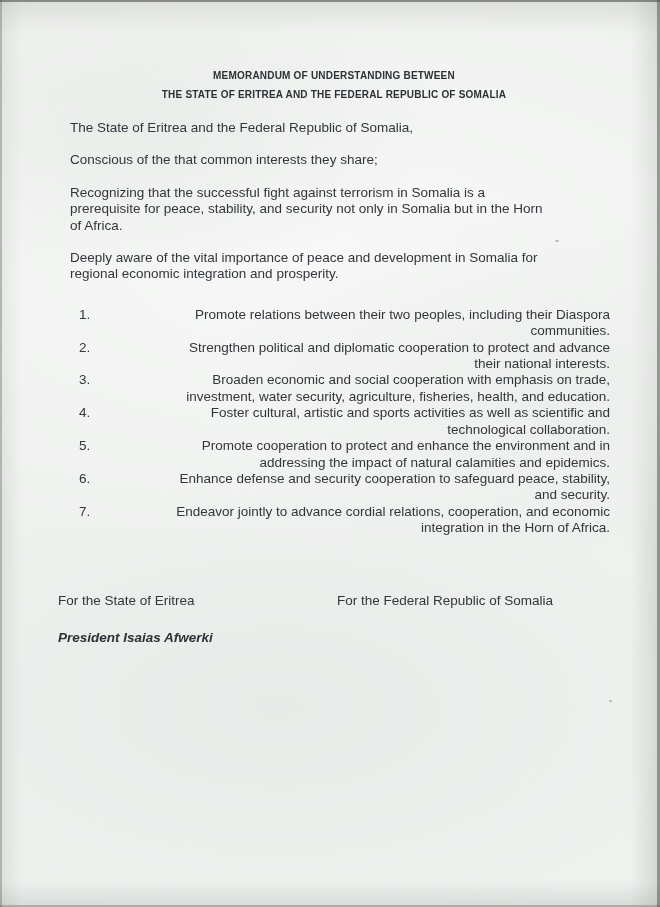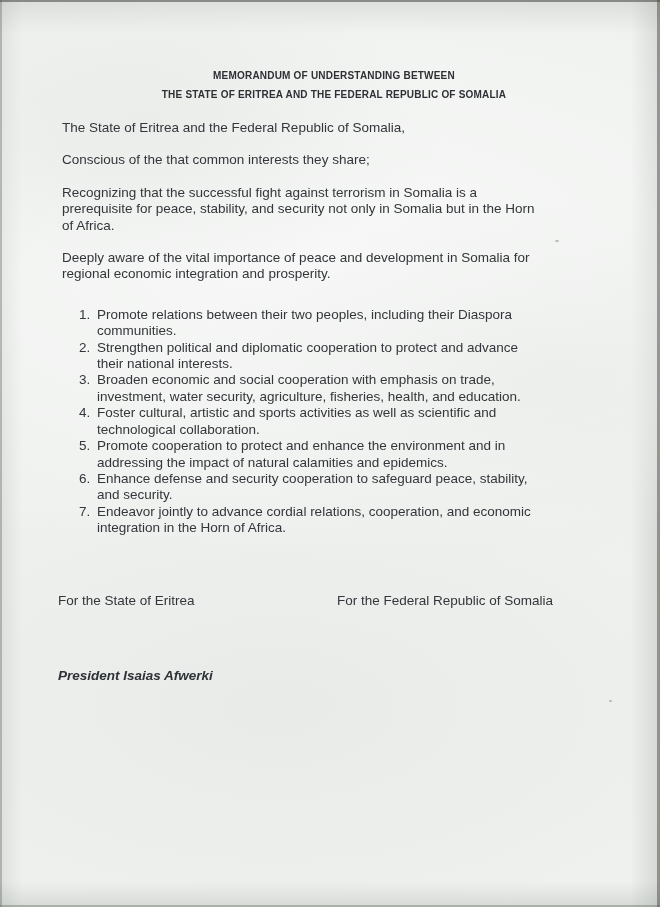--- a/index.html
+++ b/index.html
@@ -40,30 +40,31 @@
     margin: 66px 0 0 0;
     text-align: center;
     font-size: 10px;
     font-weight: bold;
     line-height: 19px;
     letter-spacing: 0.2px;
     white-space: pre-line;
     color: #2d3034;
   }
   .para {
-    margin: 16px 0 0 4px;
+    margin: 16px 0 0 12px;
     font-size: 13.5px;
     line-height: 16.4px;
     white-space: pre-line;
   }
   .agreement-list {
     list-style: none;
     margin: 24px 0 0 0;
     padding: 0;
     counter-reset: item;
+    text-align: right;
   }
   .agreement-list li {
     position: relative;
     padding-left: 39px;
     font-size: 13.5px;
     line-height: 16.4px;
     white-space: pre-line;
   }
   .agreement-list li::before {
     counter-increment: item;
@@ -72,21 +73,21 @@
     left: 21px;
     top: 0;
   }
   .done-line { margin-top: 20px; }
   .sig-row {
     display: flex;
     font-size: 13.5px;
     line-height: 16.4px;
   }
   .sig-row.for-row   { margin-top: 56px; }
-  .sig-row.names-row { margin-top: 59px; }
+  .sig-row.names-row { margin-top: 21px; }
   .sig-col1 { width: 279px; flex: 0 0 279px; }
   .sig-col2 { flex: 1; }
   .sig-name {
     font-weight: bold;
     font-style: italic;
     color: #2e3135;
   }
   .speck {
     position: absolute;
     border-radius: 50%;

